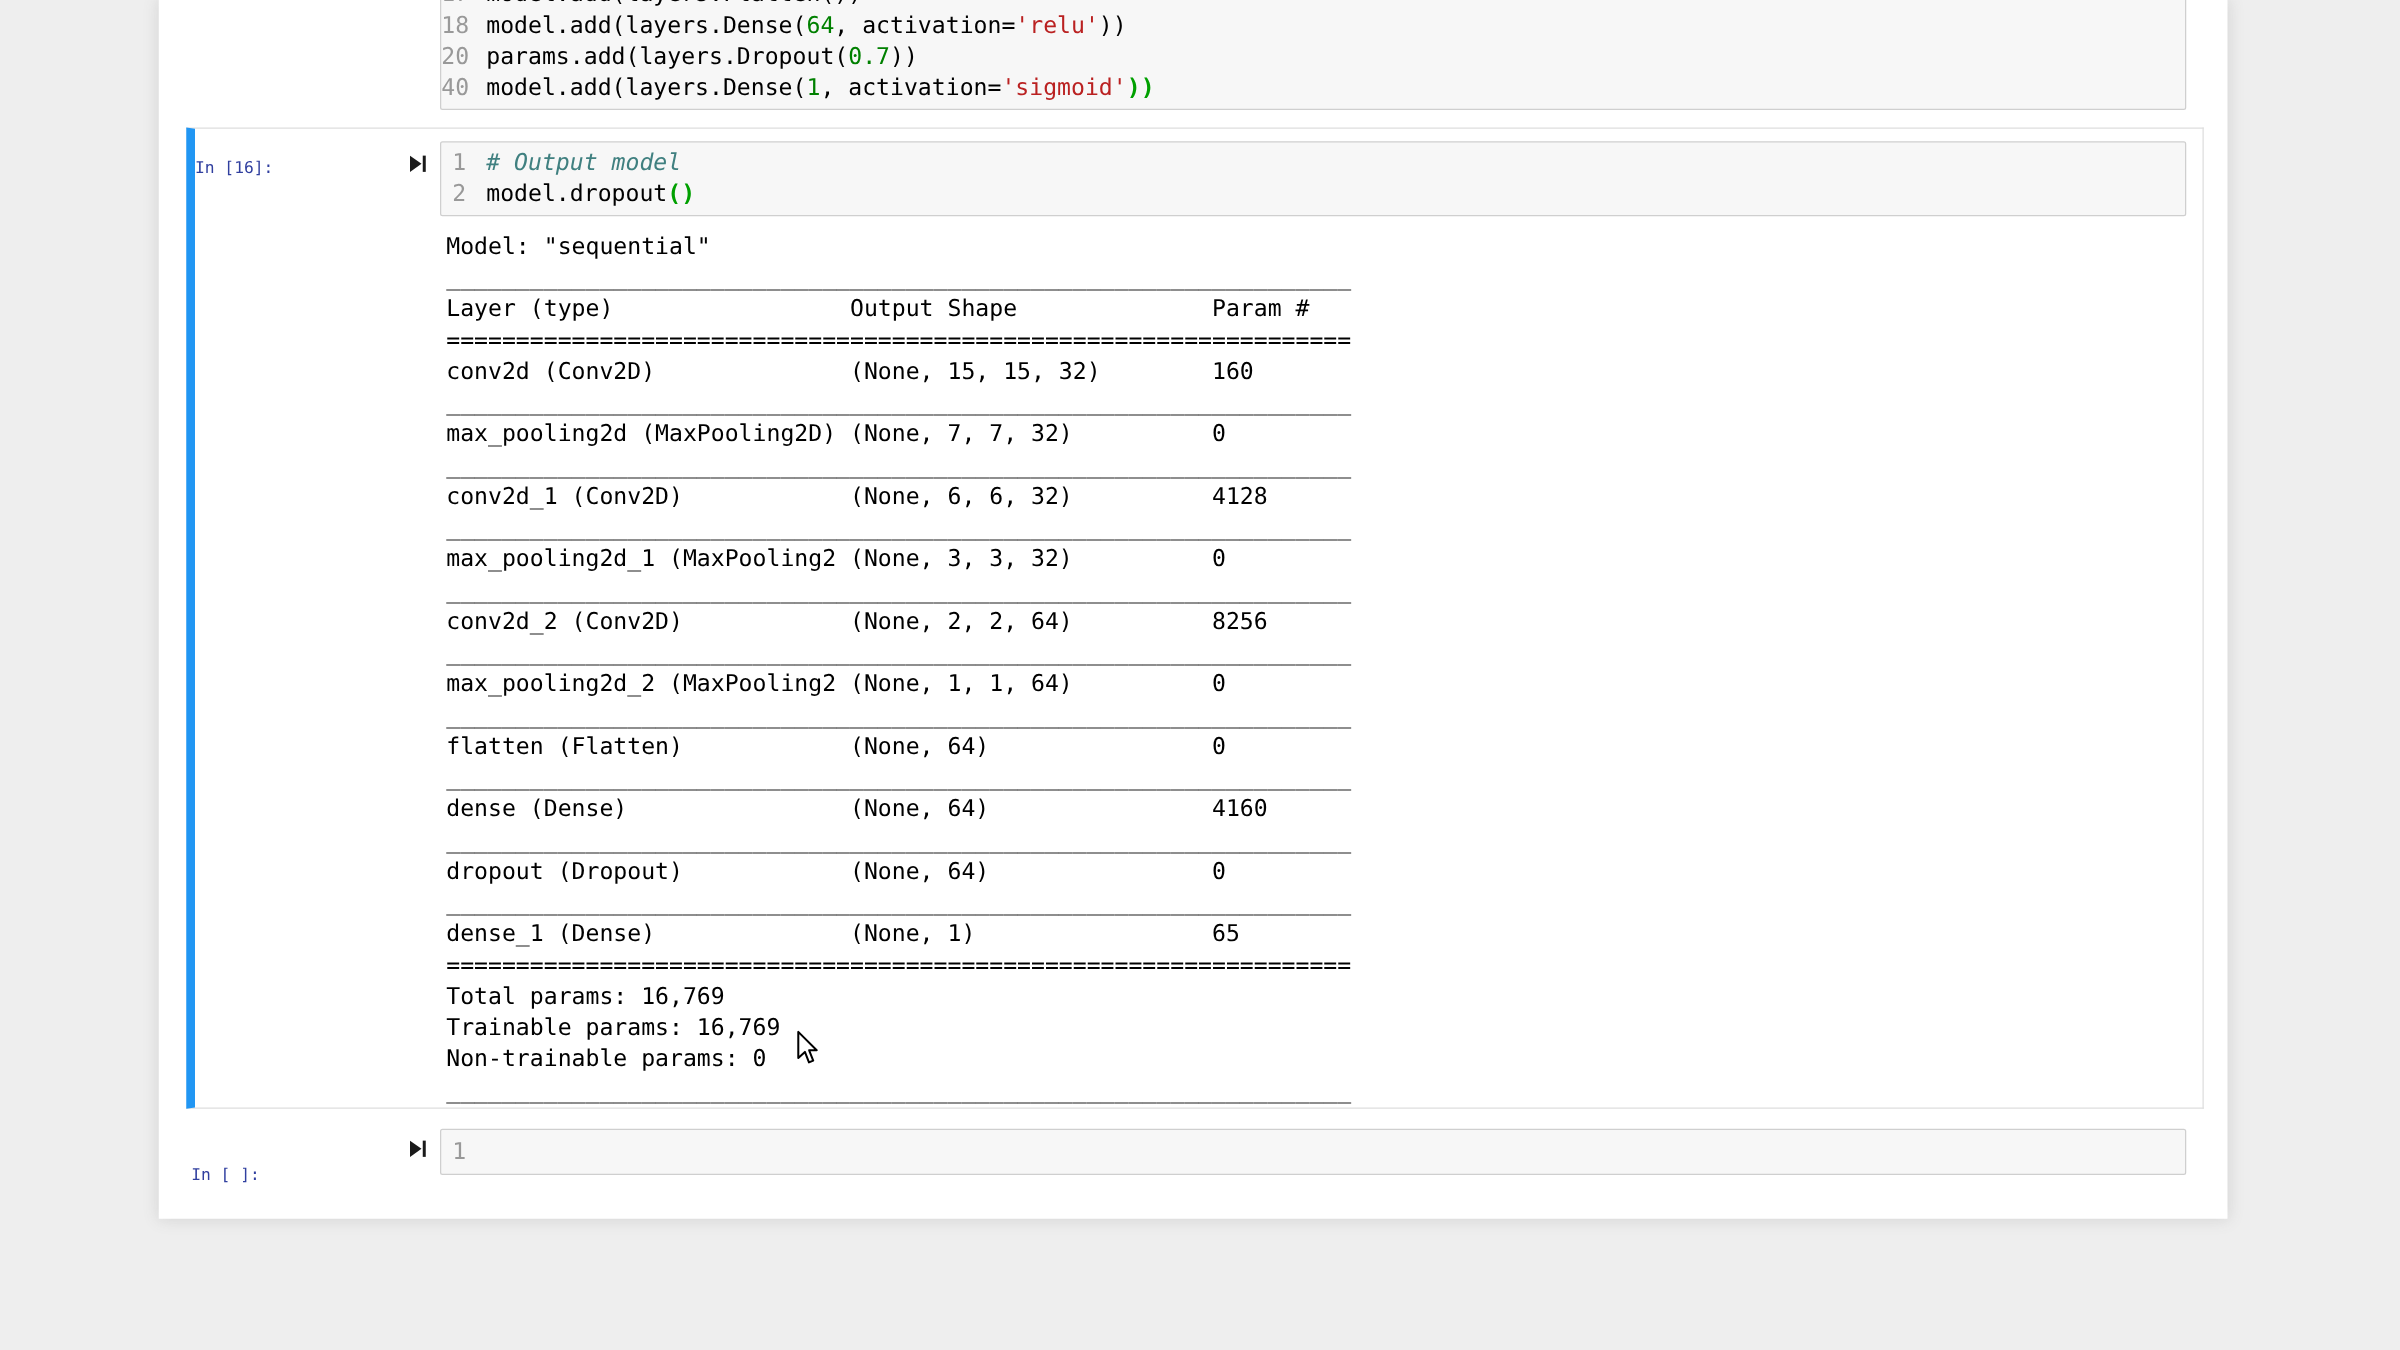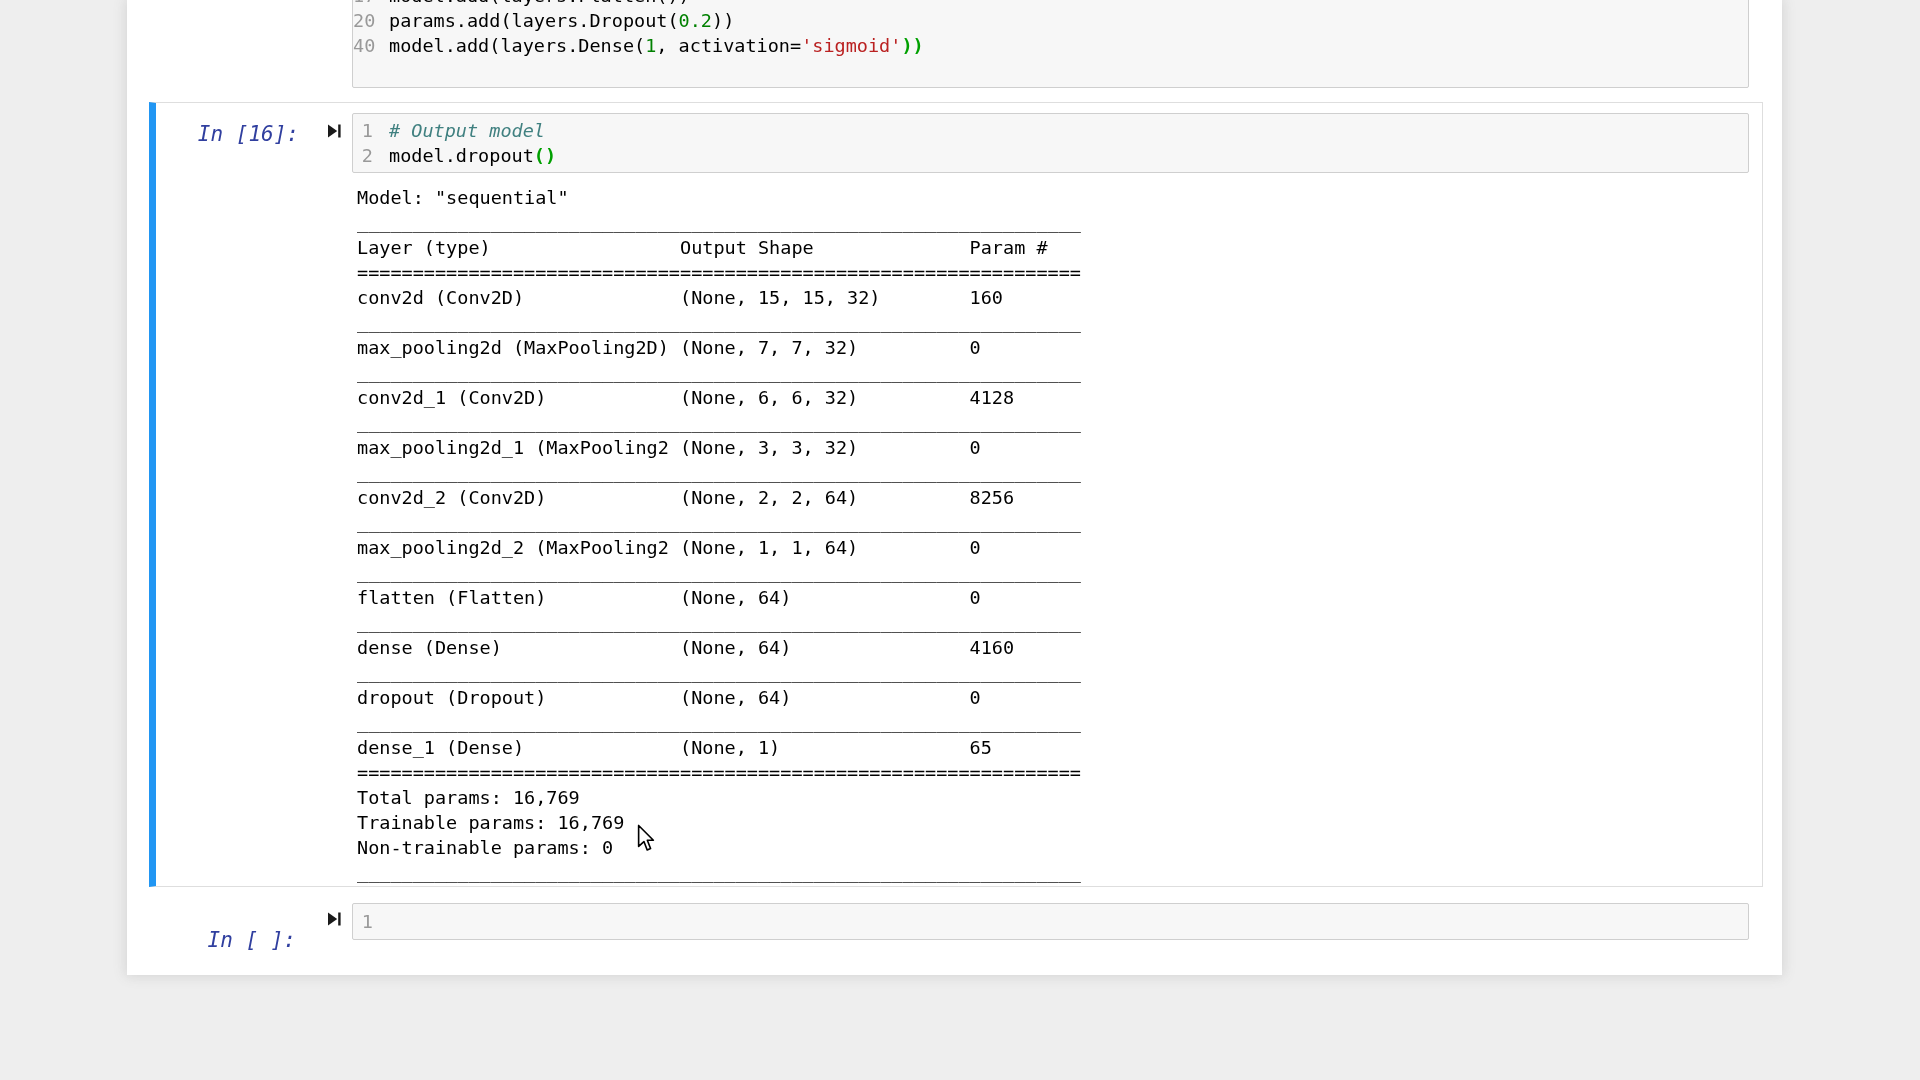--- a/index.html
+++ b/index.html
@@ -34,22 +34,22 @@
   }
   .code-text { white-space: pre; }
   .tok-plain   { color: #000000; }
   .tok-num     { color: var(--number, #008000); }
   .tok-str     { color: var(--string, #BA2121); }
   .tok-comment { color: var(--comment, #408080); font-style: italic; }
   .tok-match   { color: var(--bracket-match, #00a000); font-weight: bold; }
   .prompt {
     position: absolute;
     color: var(--prompt, #303F9F);
-    font-size: 21px; line-height: 25px;
-    text-align: right; white-space: pre; font-style: italic;
+    font-size: 13px; line-height: 25px;
+    white-space: pre;
   }
   .cell-selected {
     position: absolute; left: 22px; top: 102px;
     width: 1614px; height: 785px;
     border: 1px solid #dedede;
     border-left: 7px solid var(--accent-selected, #2196F3);
   }
   .run-icon { position: absolute; width: 17px; height: 17px; cursor: pointer; }
   .output-pre {
     position: absolute; margin: 0;
@@ -60,21 +60,22 @@
   .cursor { position: absolute; pointer-events: none; }
 </style>
 </head>
 <body>
 
 <div class="page">
   <div class="notebook">
 
     <div class="editor" style="left:225px; top:-22px; width:1397px; height:110px;">
         <div class="cm-line"><span class="ln">17</span><span class="code-text"><span class="tok-plain">model.add(layers.Flatten())</span></span></div>
-        <div class="cm-line"><span class="ln">20</span><span class="code-text"><span class="tok-plain">params.add(layers.Dropout(</span><span class="tok-num">0.2</span><span class="tok-plain">))</span></span></div>
+        <div class="cm-line"><span class="ln">18</span><span class="code-text"><span class="tok-plain">model.add(layers.Dense(</span><span class="tok-num">64</span><span class="tok-plain">, activation=</span><span class="tok-str">'relu'</span><span class="tok-plain">))</span></span></div>
+        <div class="cm-line"><span class="ln">20</span><span class="code-text"><span class="tok-plain">params.add(layers.Dropout(</span><span class="tok-num">0.7</span><span class="tok-plain">))</span></span></div>
         <div class="cm-line"><span class="ln">40</span><span class="code-text"><span class="tok-plain">model.add(layers.Dense(</span><span class="tok-num">1</span><span class="tok-plain">, activation=</span><span class="tok-str">'sigmoid'</span><span class="tok-match">))</span></span></div>
       </div>
 
     <div class="cell-selected">
       <div class="prompt" style="left:0; top:19px; width:143px;">In [16]:</div>
       <div class="run-icon" style="left:170px; top:20px;">
         <svg width="16" height="16" viewBox="0 0 16 16">
           <path d="M2 1.5 L11.2 8 L2 14.5 Z" fill="#1a1a1a"></path>
           <rect x="12.2" y="1.5" width="2.4" height="13" fill="#1a1a1a"></rect>
         </svg>

